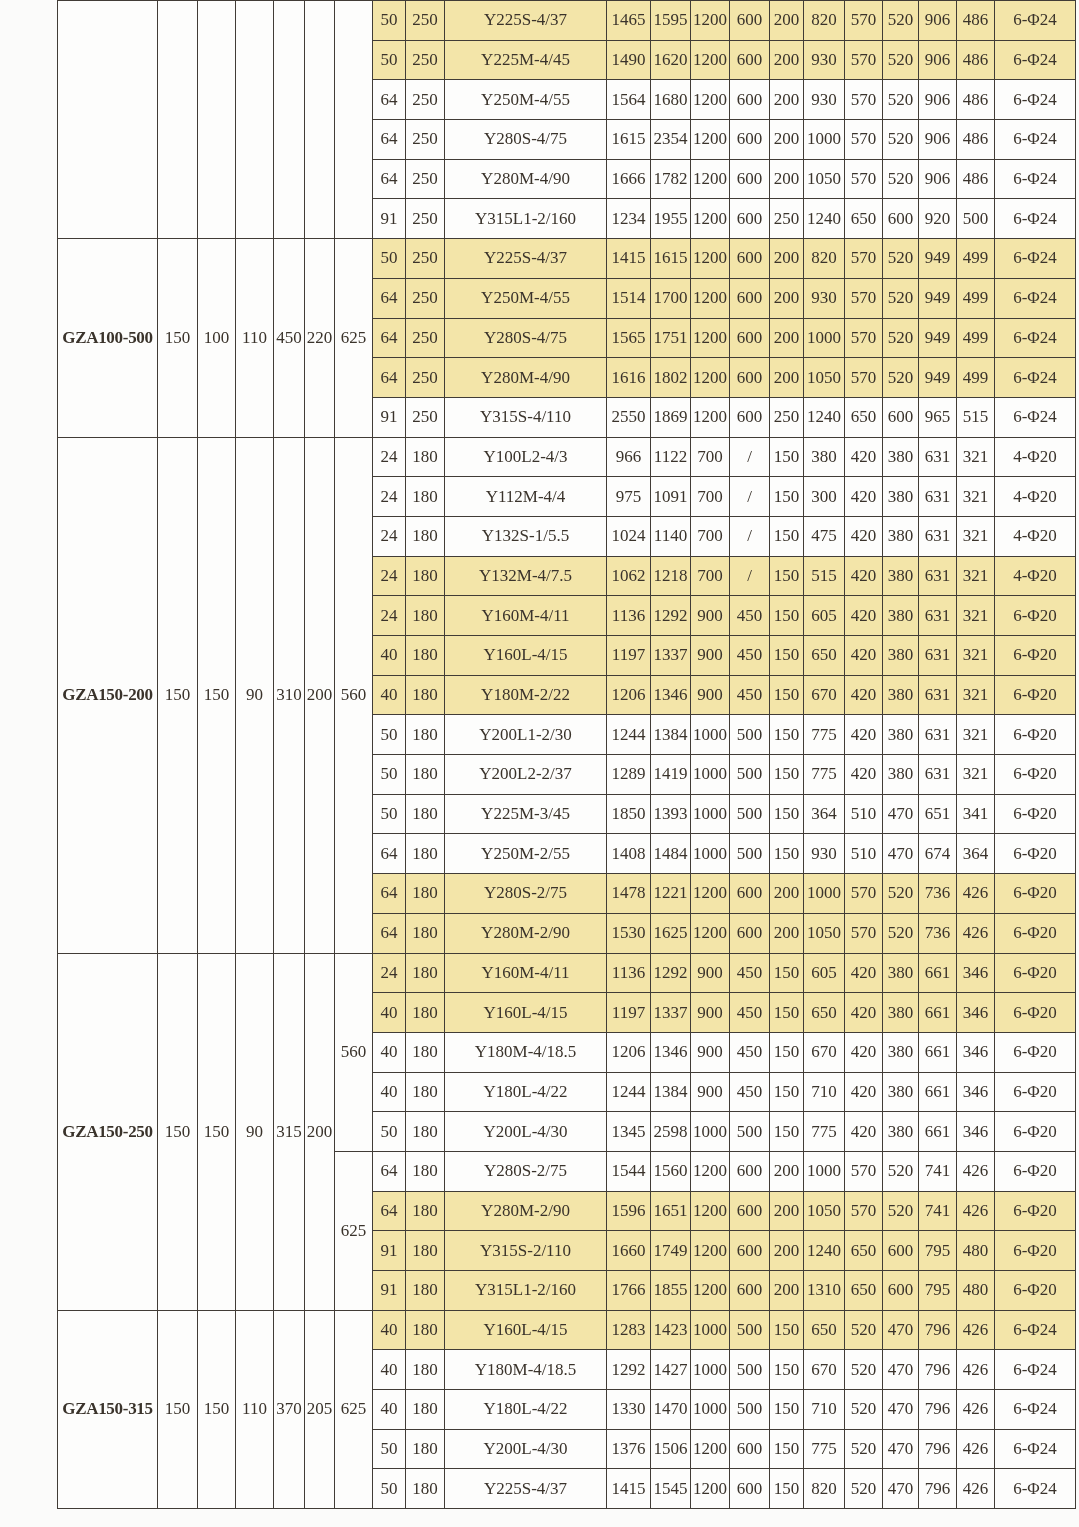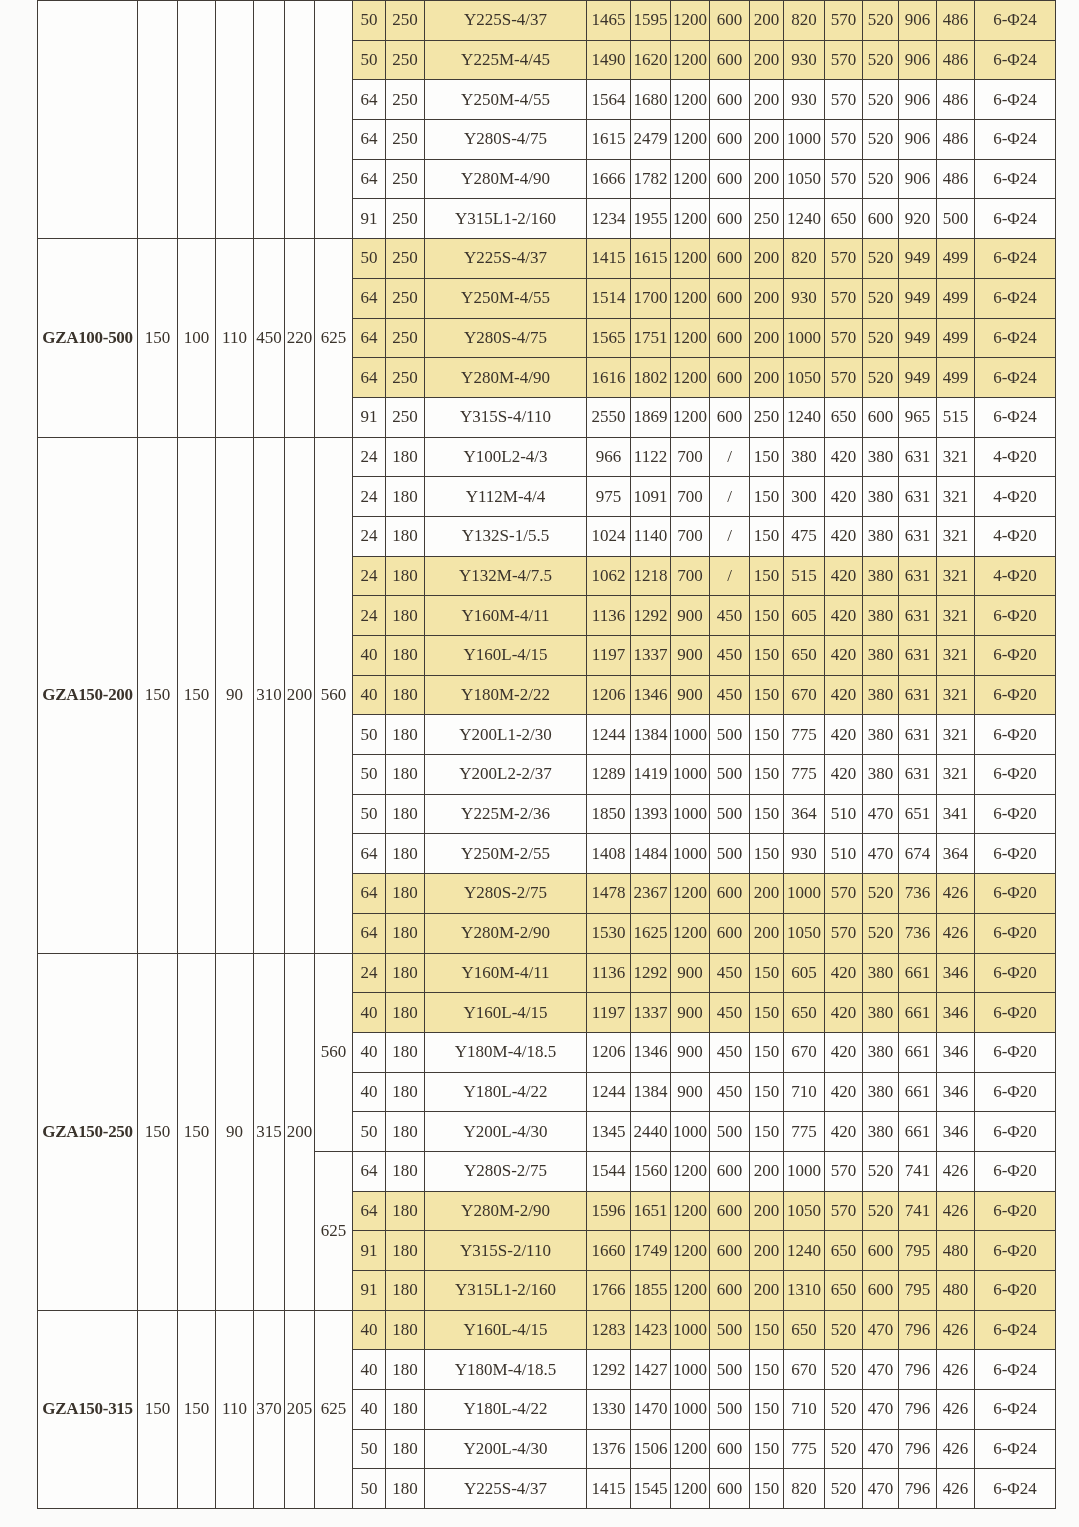--- a/index.html
+++ b/index.html
@@ -2,21 +2,21 @@
 <html><head>
 <meta charset="utf-8">
 <style>
   html,body{margin:0;padding:0;}
   body{
     width:1079px;height:1527px;
     background:#fbfbfa;
     font-family:"Liberation Serif","DejaVu Serif",serif;
     overflow:hidden;
   }
-  .wrap{padding-left:37px;}
+  .wrap{padding-left:37px;margin-left:20px;}
   table{
     border-collapse:collapse;
     table-layout:fixed;
     width:1018px;
   }
   tr{height:39.7px;}
   td{
     border:1px solid #413c36;
     text-align:center;
     vertical-align:middle;
@@ -112,21 +112,21 @@
           <td>520</td>
           <td>906</td>
           <td>486</td>
           <td>6-Φ24</td>
         </tr>
         <tr>
           <td>64</td>
           <td>250</td>
           <td>Y280S-4/75</td>
           <td>1615</td>
-          <td>2479</td>
+          <td>2354</td>
           <td>1200</td>
           <td>600</td>
           <td>200</td>
           <td>1000</td>
           <td>570</td>
           <td>520</td>
           <td>906</td>
           <td>486</td>
           <td>6-Φ24</td>
         </tr>
@@ -396,21 +396,21 @@
           <td>775</td>
           <td>420</td>
           <td>380</td>
           <td>631</td>
           <td>321</td>
           <td>6-Φ20</td>
         </tr>
         <tr>
           <td>50</td>
           <td>180</td>
-          <td>Y225M-2/36</td>
+          <td>Y225M-3/45</td>
           <td>1850</td>
           <td>1393</td>
           <td>1000</td>
           <td>500</td>
           <td>150</td>
           <td>364</td>
           <td>510</td>
           <td>470</td>
           <td>651</td>
           <td>341</td>
@@ -430,21 +430,21 @@
           <td>470</td>
           <td>674</td>
           <td>364</td>
           <td>6-Φ20</td>
         </tr>
         <tr>
           <td class="hl">64</td>
           <td class="hl">180</td>
           <td class="hl">Y280S-2/75</td>
           <td class="hl">1478</td>
-          <td class="hl">2367</td>
+          <td class="hl">1221</td>
           <td class="hl">1200</td>
           <td class="hl">600</td>
           <td class="hl">200</td>
           <td class="hl">1000</td>
           <td class="hl">570</td>
           <td class="hl">520</td>
           <td class="hl">736</td>
           <td class="hl">426</td>
           <td class="hl">6-Φ20</td>
         </tr>
@@ -533,21 +533,21 @@
           <td>380</td>
           <td>661</td>
           <td>346</td>
           <td>6-Φ20</td>
         </tr>
         <tr>
           <td>50</td>
           <td>180</td>
           <td>Y200L-4/30</td>
           <td>1345</td>
-          <td>2440</td>
+          <td>2598</td>
           <td>1000</td>
           <td>500</td>
           <td>150</td>
           <td>775</td>
           <td>420</td>
           <td>380</td>
           <td>661</td>
           <td>346</td>
           <td>6-Φ20</td>
         </tr>

